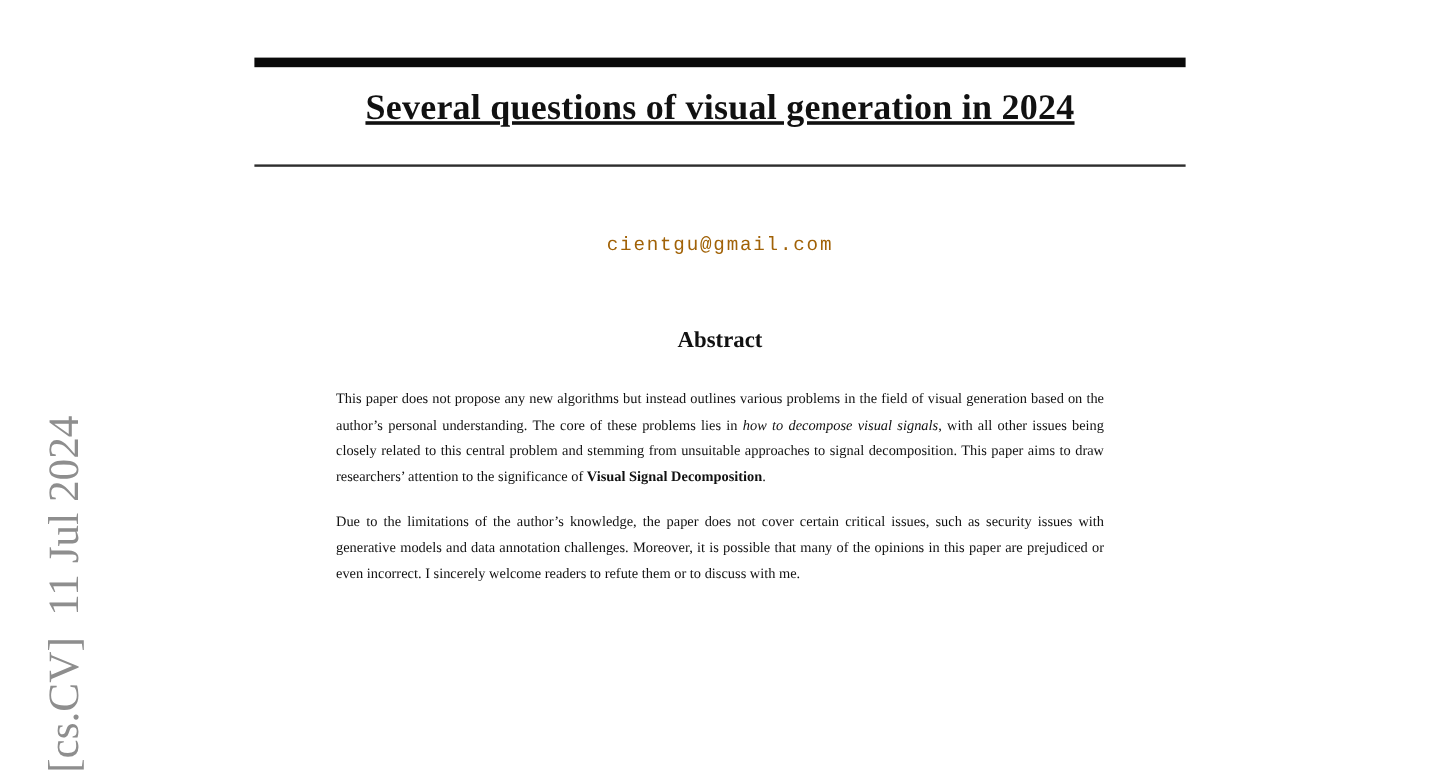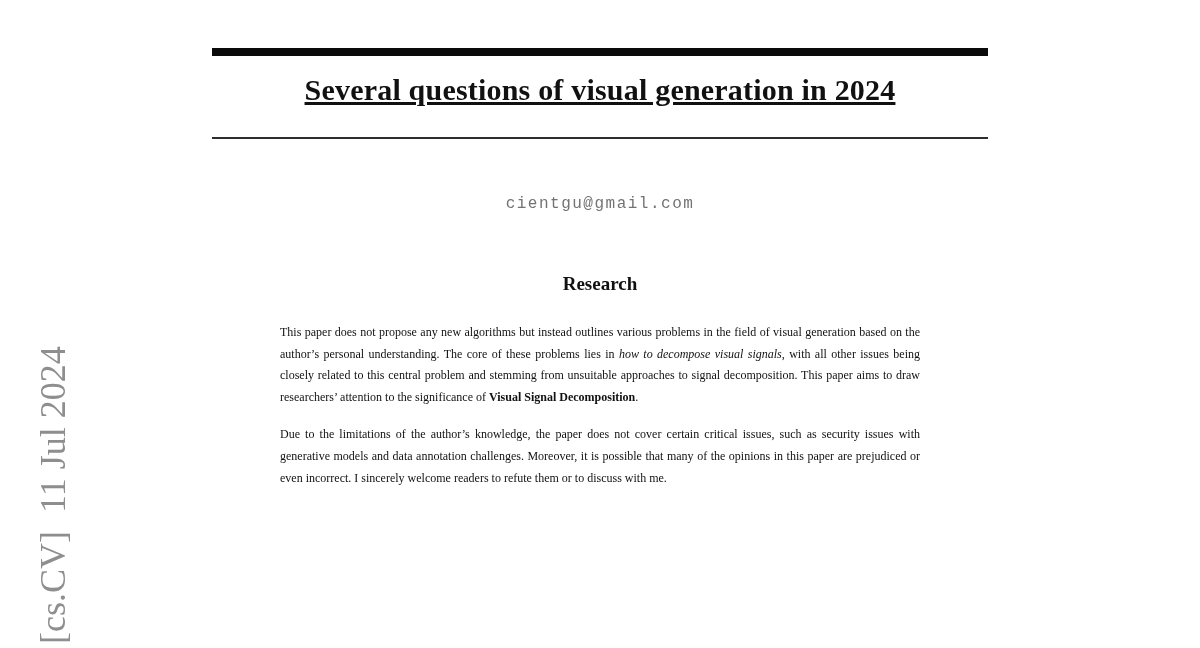--- a/index.html
+++ b/index.html
@@ -46,21 +46,21 @@
   }
   .author-affiliation {
     font-size: 17px;
     line-height: 22px;
   }
   .author-email {
     font-family: "Liberation Mono", monospace;
     font-size: 16px;
     line-height: 22px;
     letter-spacing: 1.5px;
-    color: #737373;
+    color: #a16207;
   }
   .abstract-heading {
     margin: 57px 0 0 0;
     font-size: 19px;
     font-weight: bold;
     text-align: center;
     line-height: 24px;
   }
   .abstract-body {
     width: 640px;
@@ -95,20 +95,20 @@
   <div class="rule-thick"></div>
 
   <h1 class="paper-title">Several questions of visual generation in 2024</h1>
 
   <div class="rule-thin"></div>
 
   <div class="author-block">
     <div class="author-email">cientgu@gmail.com</div>
   </div>
 
-  <h2 class="abstract-heading">Research</h2>
+  <h2 class="abstract-heading">Abstract</h2>
 
   <div class="abstract-body">
     <p><span>This paper does not propose any new algorithms but instead outlines various problems in the field of visual generation based on the author’s personal understanding. The core of these problems lies in </span><span class="seg-italic">how to decompose visual signals</span><span>, with all other issues being closely related to this central problem and stemming from unsuitable approaches to signal decomposition. This paper aims to draw researchers’ attention to the significance of </span><span class="seg-bold">Visual Signal Decomposition</span><span>.</span></p>
     <p>Due to the limitations of the author’s knowledge, the paper does not cover certain critical issues, such as security issues with generative models and data annotation challenges. Moreover, it is possible that many of the opinions in this paper are prejudiced or even incorrect. I sincerely welcome readers to refute them or to discuss with me.</p>
   </div>
 
 </div>
 
 </body></html>

